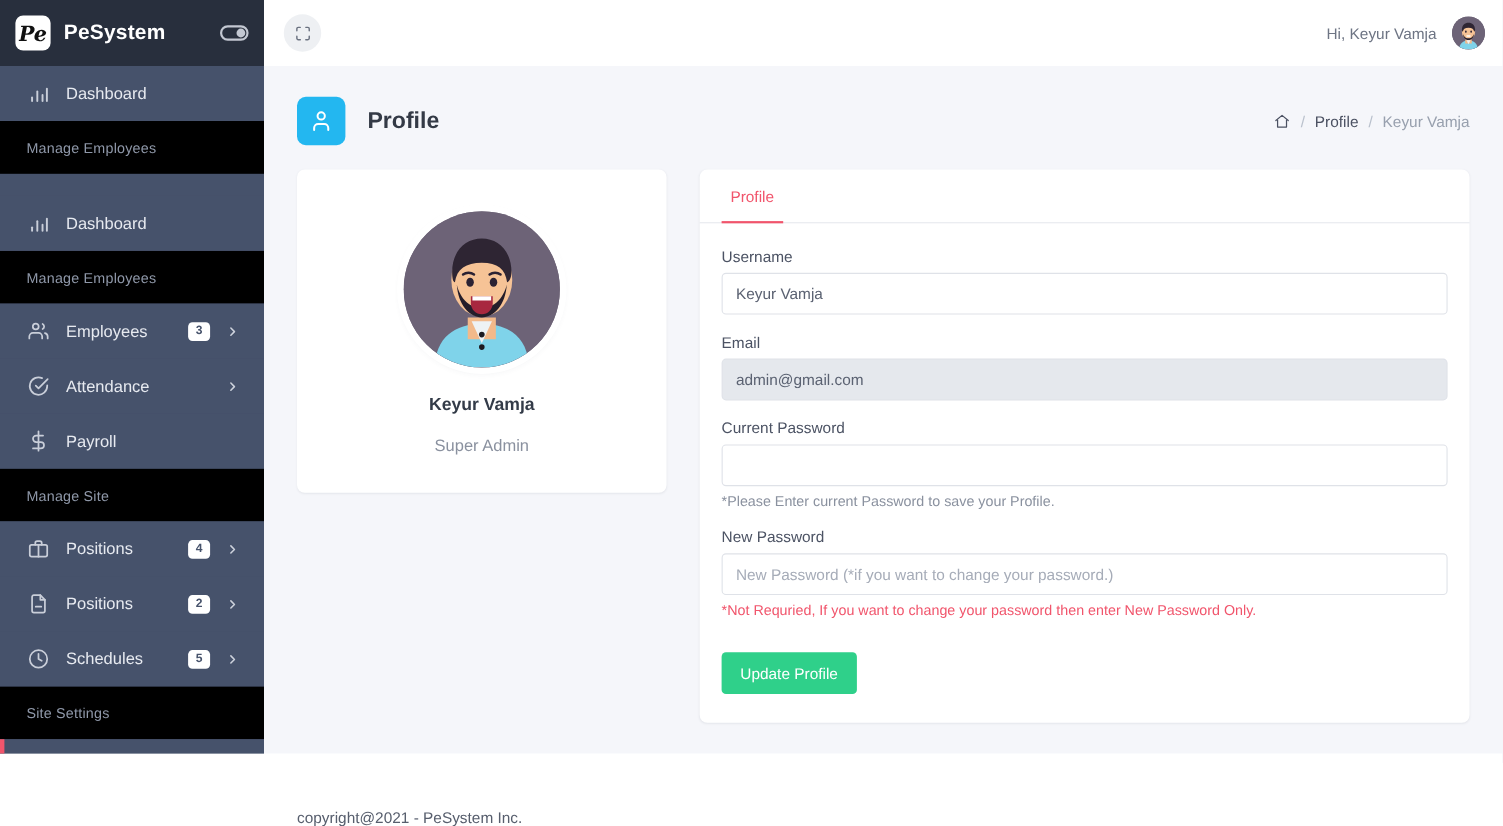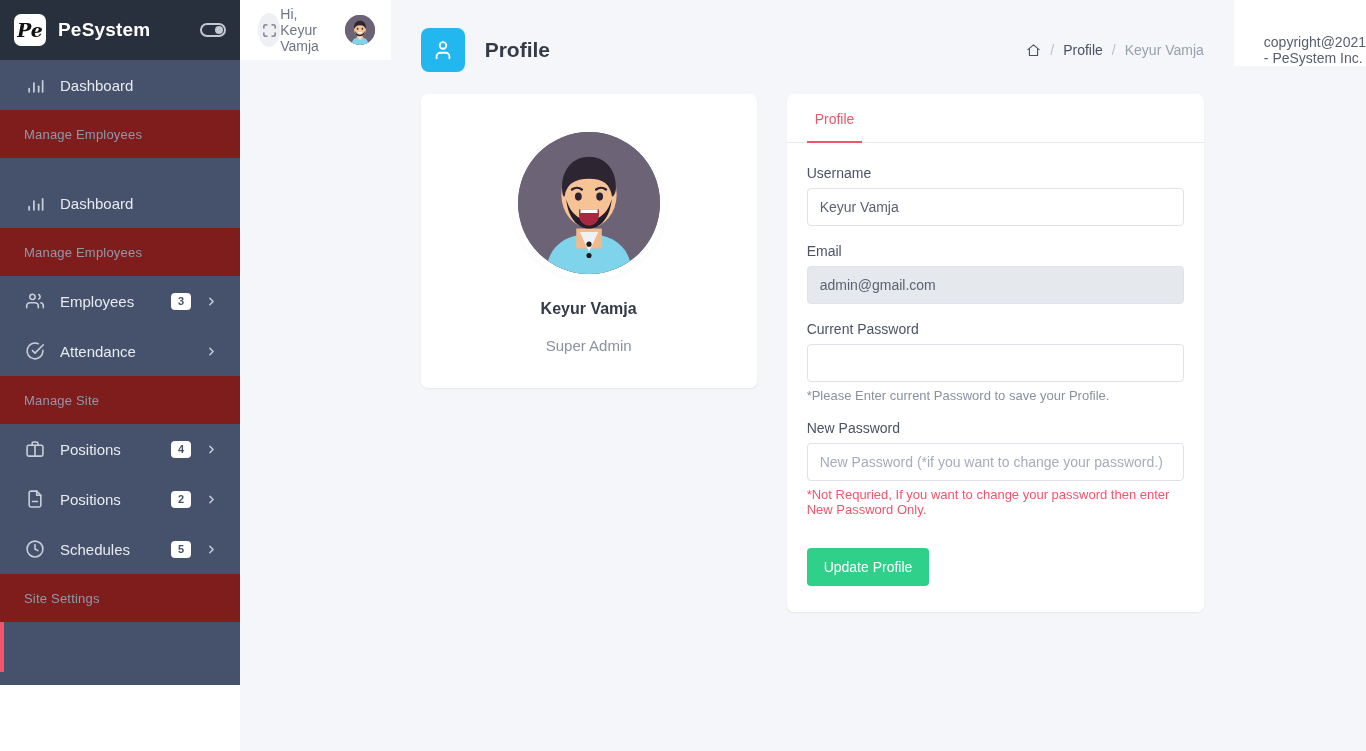--- a/index.html
+++ b/index.html
@@ -38,21 +38,21 @@
     border: 2px solid #c3c8d2; position: relative; background: transparent;
   }
   .logo-toggle::after {
     content: ""; position: absolute; right: 1px; top: 1px;
     width: 8px; height: 8px; border-radius: 50%; background: #c3c8d2;
   }
 
   .nav { position: relative; }
   .nav-section {
     height: 48px; display: flex; align-items: center;
-    padding: 0 24px; background: #7f1d1d;
+    padding: 0 24px; background: #000000;
     color: #8f98a9; font-size: 13px; letter-spacing: .2px;
   }
   .nav-item {
     height: 50px; display: flex; align-items: center;
     padding: 0 22px 0 24px; color: #e7eaf0; font-size: 15px;
     position: relative; cursor: pointer; background: #46526b;
   }
   .nav-item .ico {
     width: 22px; height: 22px; flex: 0 0 22px;
     display: flex; align-items: center; justify-content: center;
@@ -72,21 +72,21 @@
   .chev { color: #cdd2dc; display: flex; align-items: center; }
   .chev svg { display: block; }
 
   
   .nav-overlap {
     position: absolute; left: 0; right: 0; top: 118px;
     z-index: 3;
   }
 
   
-  .right { flex: 1 1 auto; display: flex; flex-direction: row; min-width: 0; }
+  .right { flex: 1 1 auto; display: flex; flex-direction: column; min-width: 0; }
 
   .topbar {
     height: 60px; background: #ffffff;
     display: flex; align-items: center; padding: 0 16px 0 18px;
     flex: 0 0 60px;
   }
   .fs-btn {
     width: 34px; height: 34px; border-radius: 50%; background: #eef0f3;
     display: flex; align-items: center; justify-content: center;
     cursor: pointer; color: #6b7280;
@@ -253,20 +253,29 @@
             </svg>
           </span>
           <span class="lbl">Attendance</span>
           <span class="chev">
             <svg width="13" height="13" viewBox="0 0 24 24" fill="none" stroke="currentColor" stroke-width="2.6" stroke-linecap="round" stroke-linejoin="round">
                 <polyline points="9 18 15 12 9 6"></polyline>
               </svg>
           </span>
         </div>
 
+        <div class="nav-item">
+          <span class="ico">
+            <svg width="20" height="20" viewBox="0 0 24 24" fill="none" stroke="currentColor" stroke-width="1.9" stroke-linecap="round" stroke-linejoin="round">
+              <line x1="12" y1="1.5" x2="12" y2="22.5"></line>
+              <path d="M17 6H9.5a3.5 3.5 0 0 0 0 7h5a3.5 3.5 0 0 1 0 7H6"></path>
+            </svg>
+          </span>
+          <span class="lbl">Payroll</span>
+        </div>
 
         <div class="nav-section">
           <span>Manage Site</span>
         </div>
 
         <div class="nav-item">
           <span class="ico">
             <svg width="20" height="20" viewBox="0 0 24 24" fill="none" stroke="currentColor" stroke-width="1.9" stroke-linecap="round" stroke-linejoin="round">
               <rect x="2.5" y="7.5" width="19" height="13" rx="2"></rect>
               <path d="M8.5 7.5V5.5a2 2 0 0 1 2-2h3a2 2 0 0 1 2 2v2"></path>

